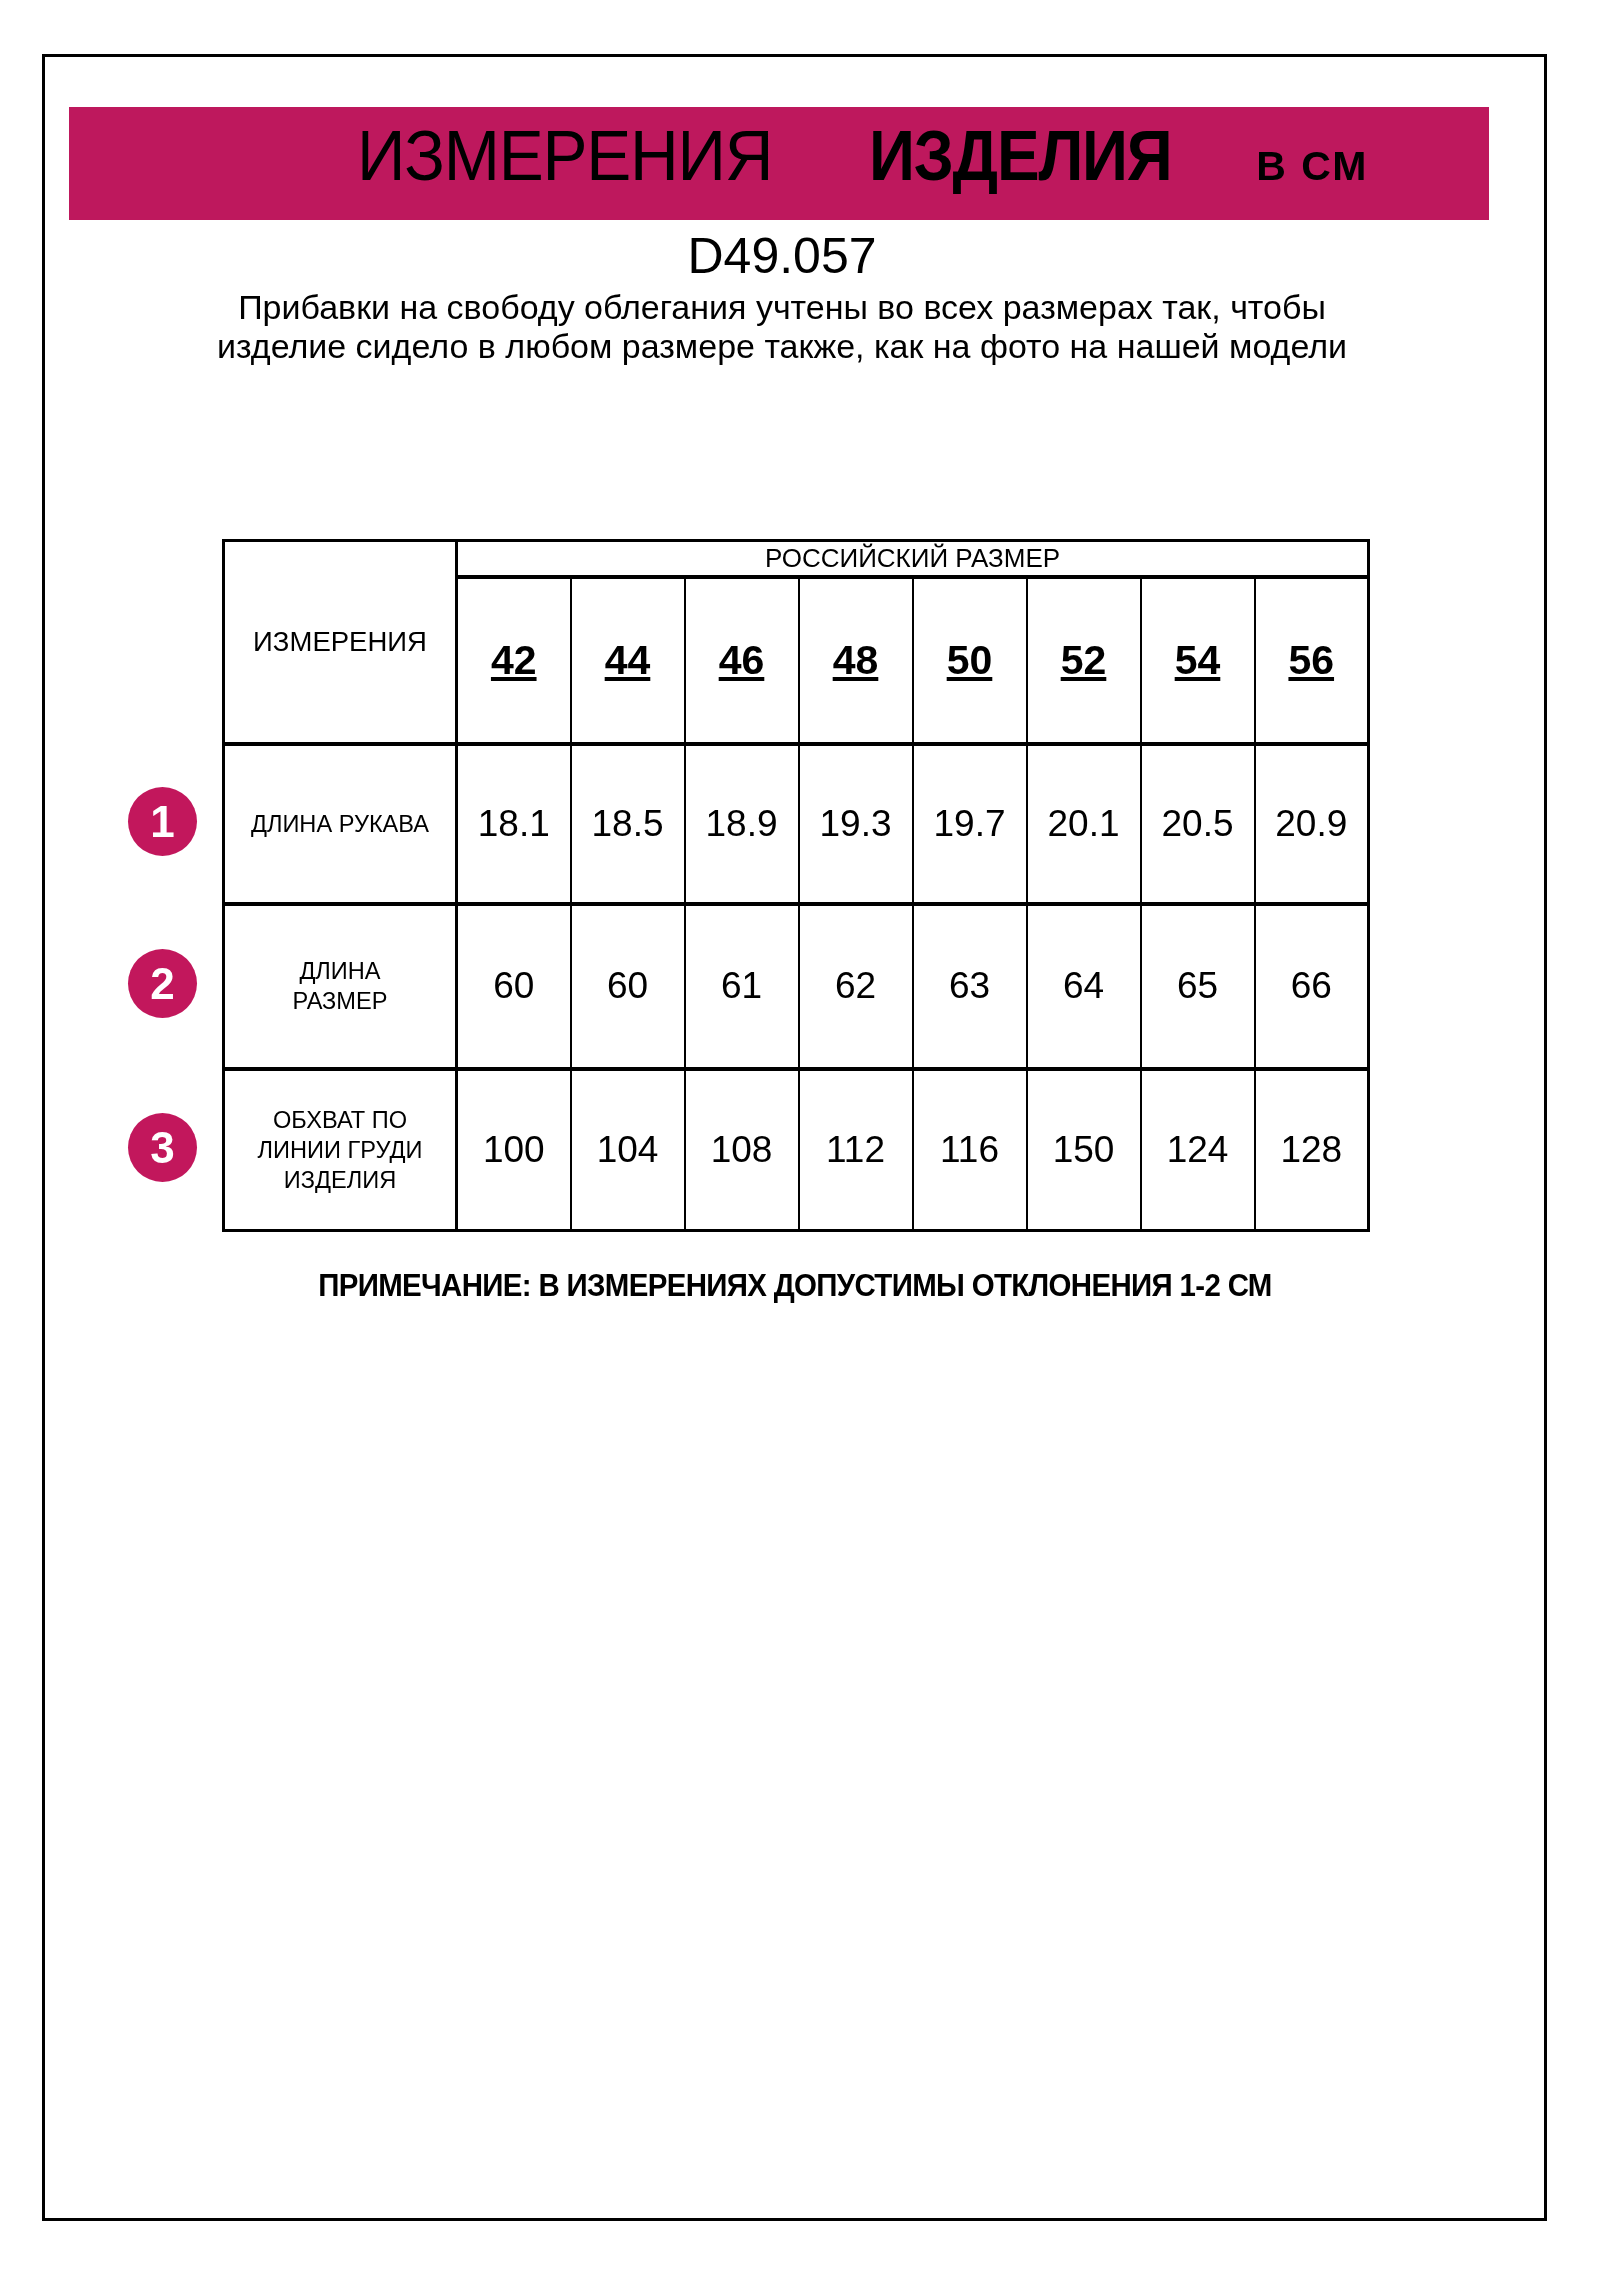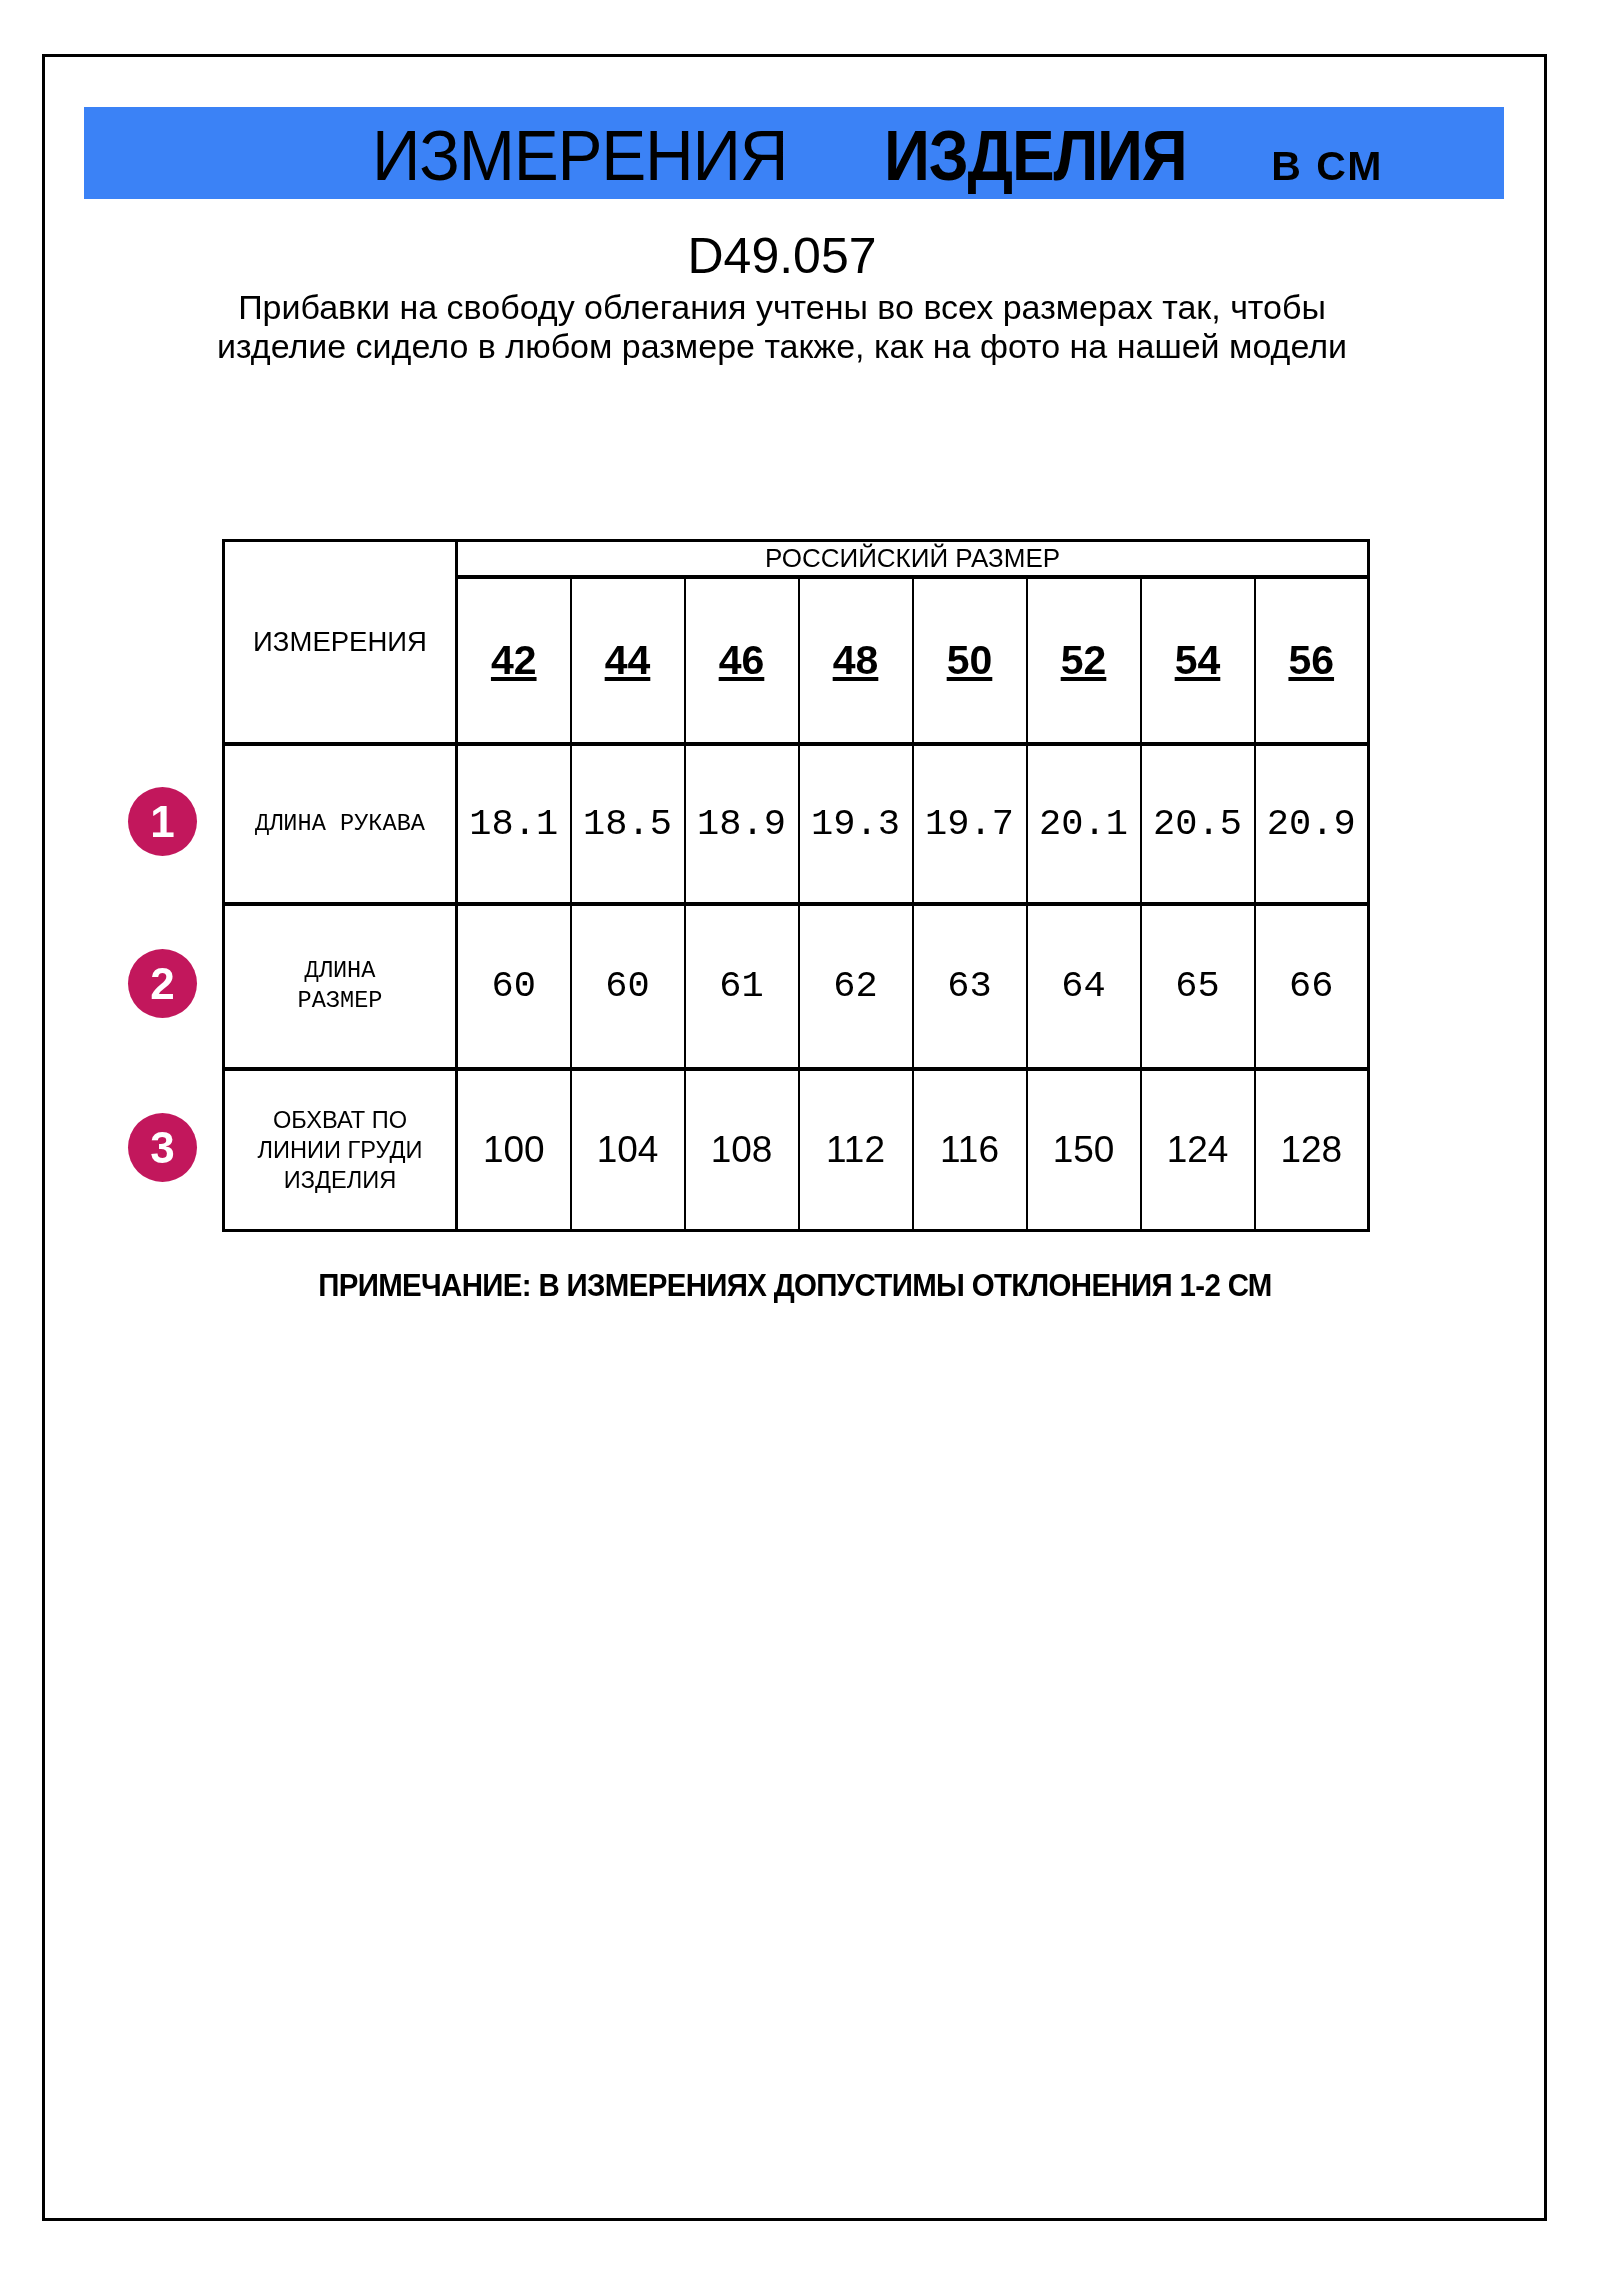--- a/index.html
+++ b/index.html
@@ -6,22 +6,22 @@
   body {
     width:1623px; height:2295px; position:relative;
     font-family:"Liberation Sans", sans-serif; color:#000;
     -webkit-font-smoothing:antialiased;
   }
   .frame {
     position:absolute; left:42px; top:54px; width:1505px; height:2167px;
     border:3.3px solid #000; box-sizing:border-box;
   }
   .banner {
-    position:absolute; left:84px; top:107px; width:1420px; height:92px;
-    background:#3b82f6;
+    position:absolute; left:69px; top:107px; width:1420px; height:113px;
+    background:#be185d;
   }
   .title-line { position:absolute; left:288px; top:13px; white-space:nowrap; line-height:1; }
   .t1 {
     display:inline-block; font-size:71px; font-weight:400; letter-spacing:-1.3px;
     transform:scaleX(.95); transform-origin:0 50%;
   }
   .t2 {
     display:inline-block; font-size:71px; font-weight:700; letter-spacing:-1.3px;
     margin-left:75px; transform:scaleX(.90); transform-origin:0 50%;
   }
@@ -48,21 +48,21 @@
   col.c0 { width:233px; }
   col.cs { width:114px; }
   tr.r0 { height:36px; }
   tr.r1 { height:167px; }
   tr.r2 { height:160px; }
   tr.r3 { height:165px; }
   tr.r4 { height:162px; }
   td.corner { font-size:27.5px; border-right-width:3.3px; border-bottom-width:4.6px; }
   td.group  { font-size:26px; border-bottom-width:4.6px; }
   tr.r1 td  { border-bottom-width:4.6px;text-decoration:underline; }
-  tr.r2 td, tr.r3 td { border-bottom-width:4.6px;font-family:Liberation Mono, monospace; }
+  tr.r2 td, tr.r3 td { border-bottom-width:4.6px; }
   td.size { font-size:41px; font-weight:700; }
   td.val  { font-size:37px; font-weight:400; }
   td.label { font-size:23.6px; line-height:30px; border-right-width:3.3px; }
   td.label .inner { display:inline-block; }
   td.label.w2 .inner { max-width:144px; }
   td.label.w3 .inner { max-width:183px; }
   .badge {
     position:absolute; left:128px; width:69px; height:69px;
     border-radius:50%; background:#c2175c; color:#ffffff;
     display:flex; align-items:center; justify-content:center;

